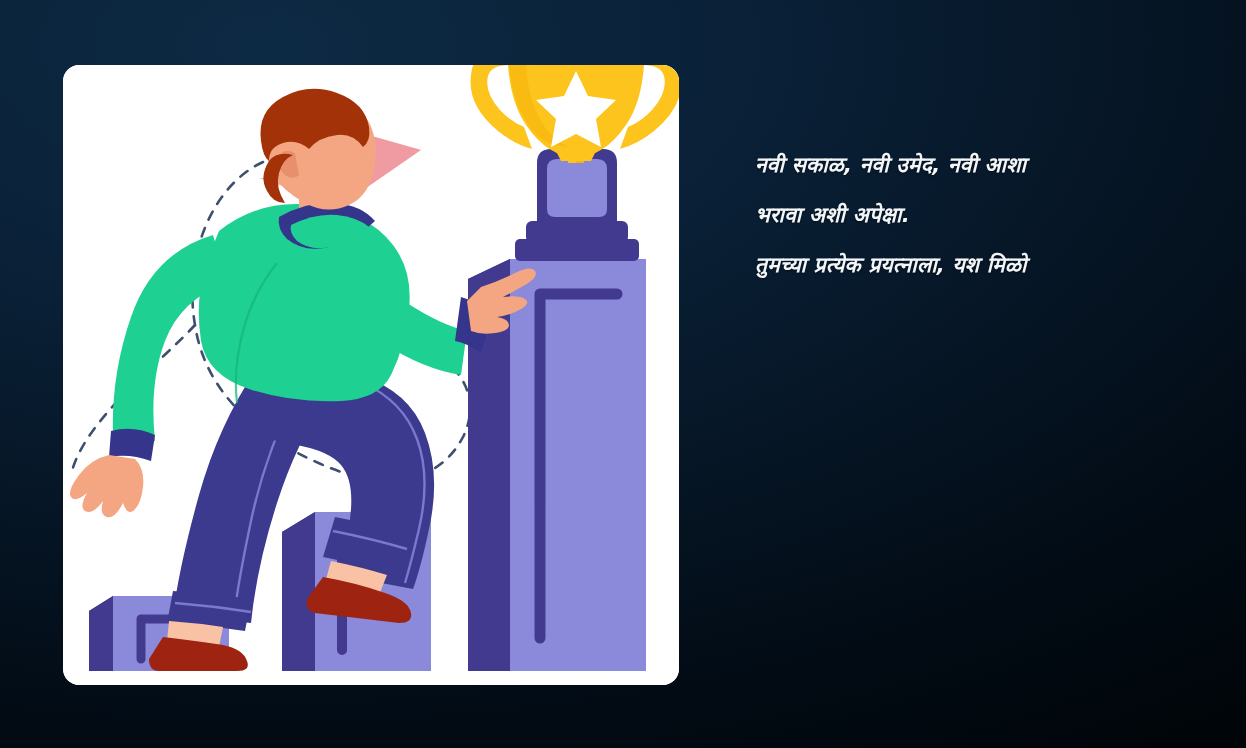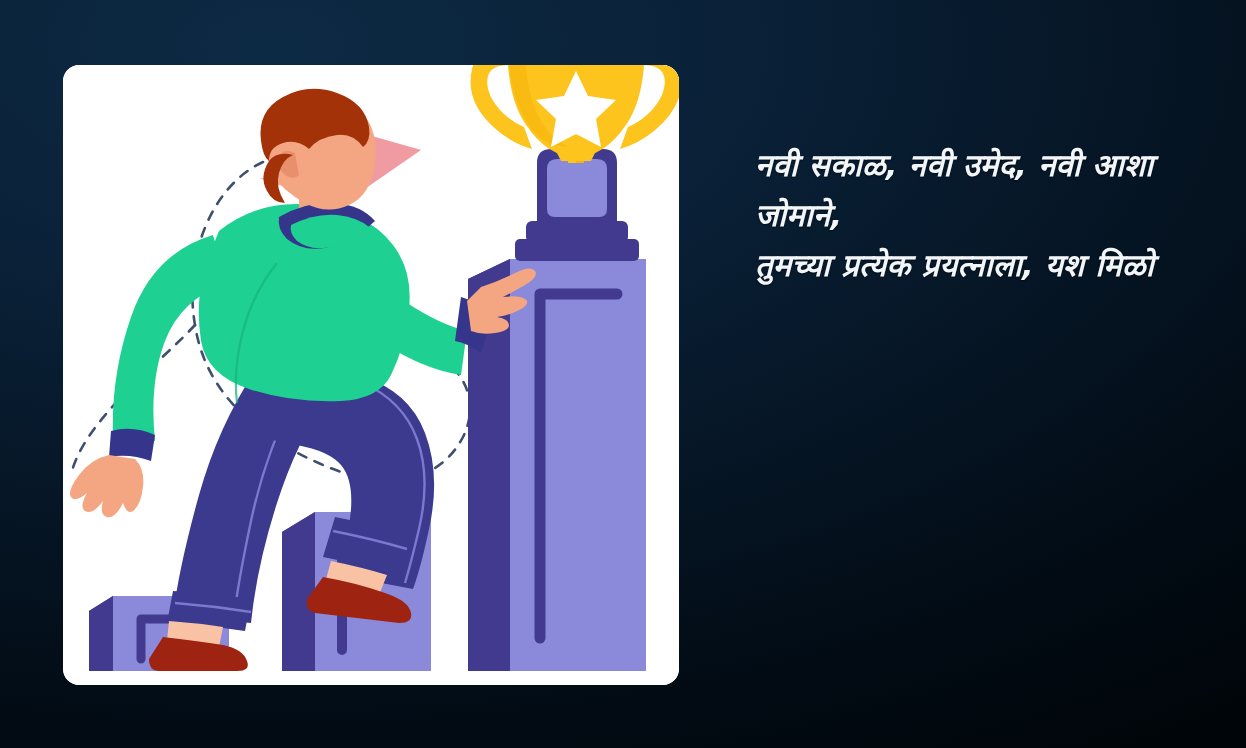--- a/index.html
+++ b/index.html
@@ -48,21 +48,21 @@
   #quote {
     position: absolute;
     left: 755px;
     top: 140px;
     width: 470px;
   }
 
   .qline {
     color: #f3f6f9;
     font-family: "DejaVu Sans", sans-serif;
-    font-size: 31px;
+    font-size: 21px;
     font-style: italic;
     font-weight: 600;
     line-height: 50px;
     letter-spacing: .2px;
     white-space: nowrap;
     text-shadow: 0 1px 2px rgba(0,0,0,.55);
   }
 </style>
 </head>
 <body>
@@ -213,17 +213,17 @@
                    q 4 -14 14 -18 q -16 -4 -24 6 z" fill="#a33209"></path>
 
         </g>
 
       </g>
     </svg>
   </div>
 
   <div id="quote">
     <div class="qline">नवी सकाळ, नवी उमेद, नवी आशा</div>
-    <div class="qline">जोमाने,</div>
+    <div class="qline">भरावा अशी अपेक्षा.</div>
     <div class="qline">तुमच्या प्रत्येक प्रयत्नाला, यश मिळो</div>
   </div>
 
 </div>
 
 </body></html>

